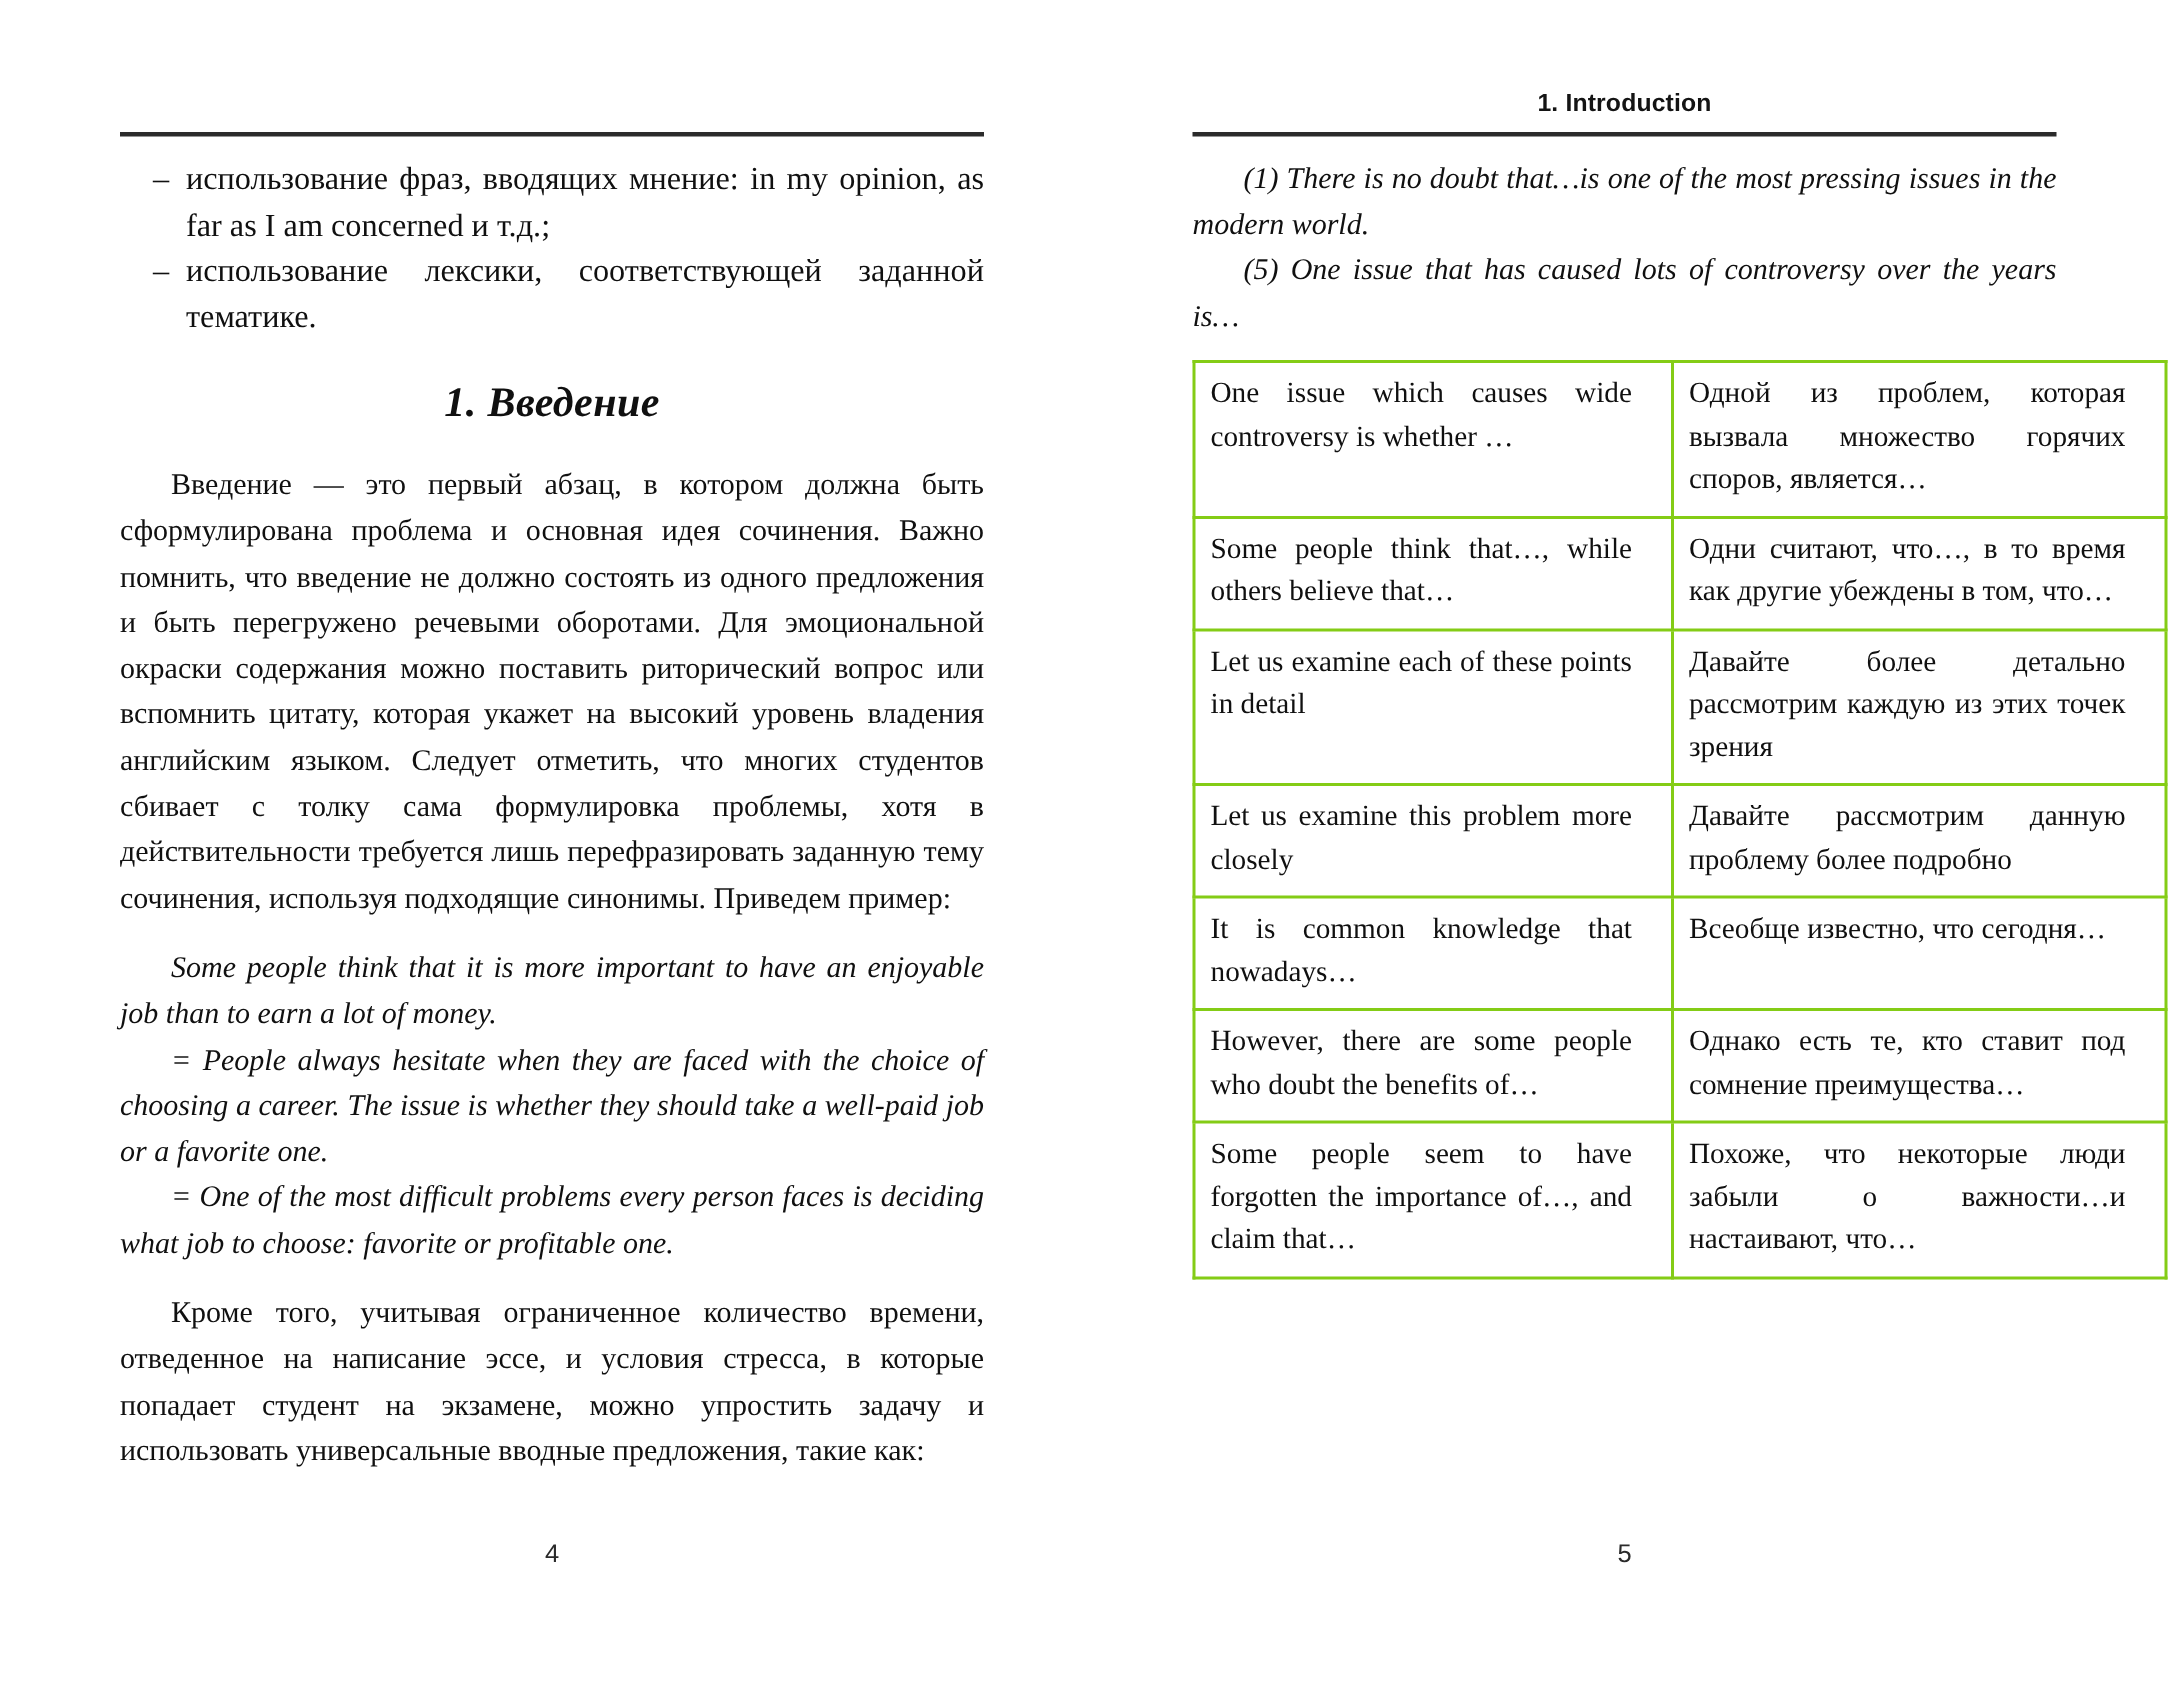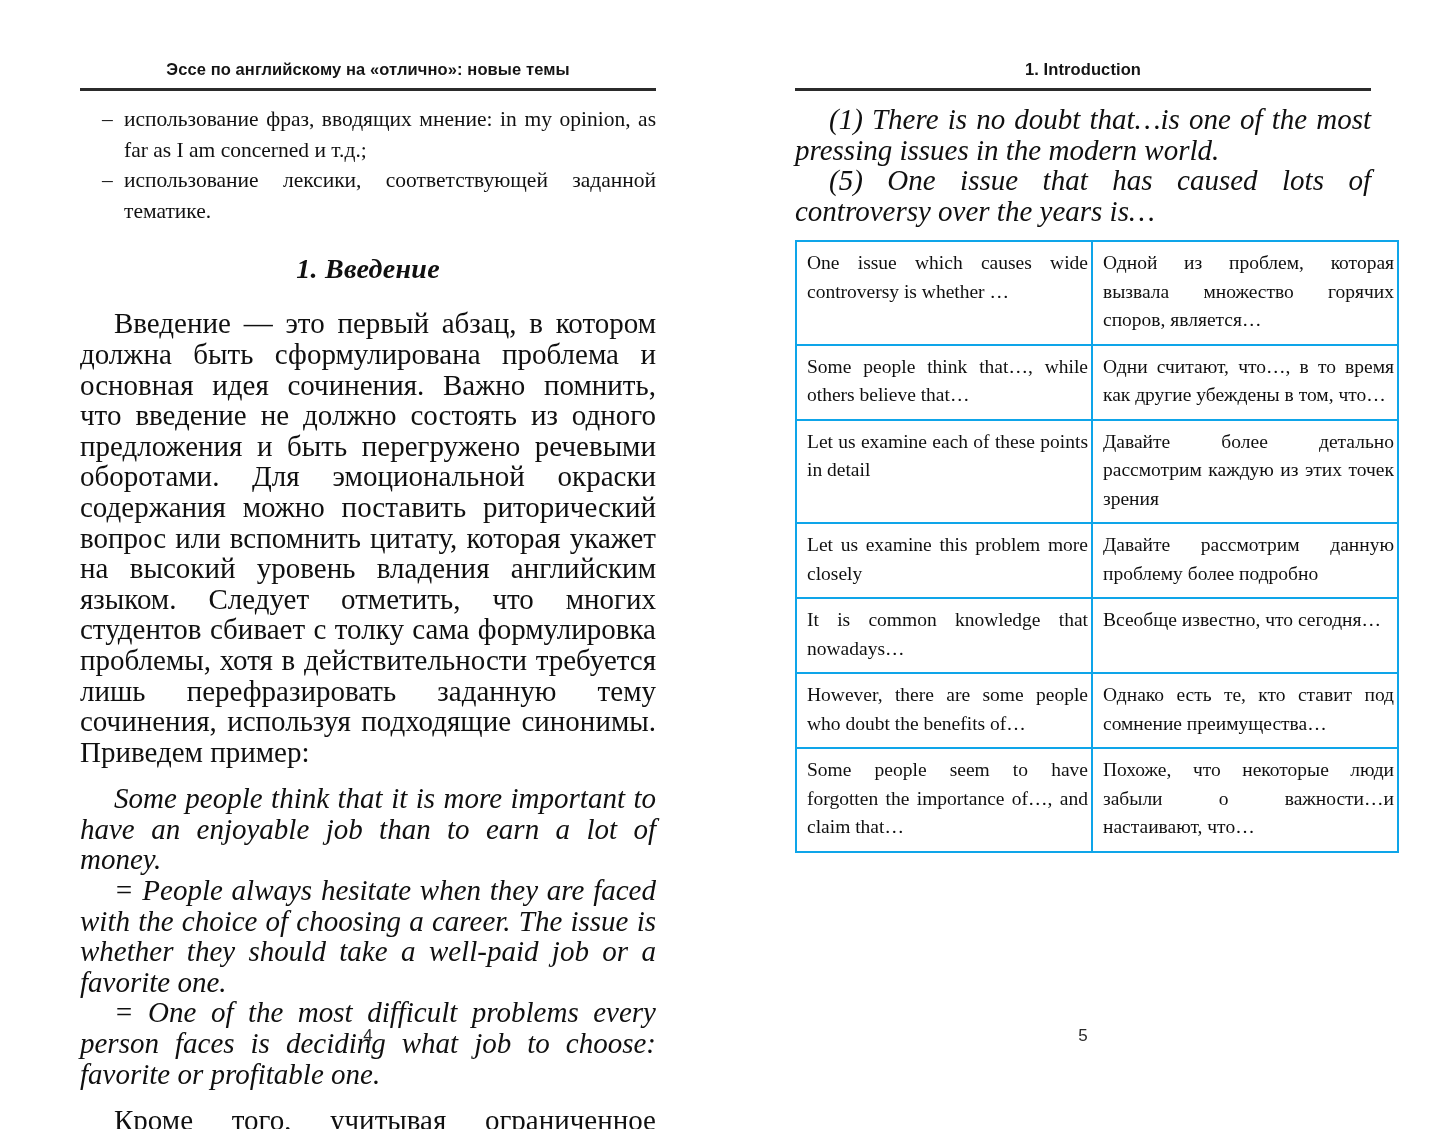--- a/index.html
+++ b/index.html
@@ -61,21 +61,21 @@
     left: 0;
     width: 576px;
   }
 
   p, ul, li {
     margin: 0;
     padding: 0;
   }
 
   .para {
-    font-size: 29px;
+    font-size: 20px;
     line-height: 30.6px;
     text-align: justify;
     text-indent: 34px;
     hyphens: manual;
   }
 
   .italic-block .para {
     font-style: italic;
   }
 
@@ -109,22 +109,22 @@
   .gap-md { height: 16px; }
 
   
   .cliche-table {
     border-collapse: collapse;
     width: 572px;
     margin-top: 14px;
     table-layout: fixed;
   }
   .cliche-table td {
-    border: 2px solid #0ea5e9;
-    padding: 7px 3px 9px 10px;
+    border: 2px solid #84cc16;
+    padding: 7px 26px 9px 10px;
     vertical-align: top;
     font-size: 19.5px;
     line-height: 28.5px;
     text-align: justify;
     hyphens: manual;
   }
   .cliche-table td.col-en { width: 281px; }
   .cliche-table td.col-ru { width: 291px; }
 
   
@@ -139,21 +139,20 @@
     color: #2a2a2a;
   }
 </style>
 </head>
 <body>
 
 <div class="spread">
 
   <div class="page page-left">
 
-    <div class="runhead">Эссе по английскому на «отлично»: новые темы</div>
     <div class="runhead-rule"></div>
 
     <div class="column">
 
       <ul class="dashlist">
         <li>
           <span class="dash">–</span>
           <span>использование фраз, вводящих мнение: in my opinion, as far as I am concerned и т.д.;</span>
         </li>
         <li>

